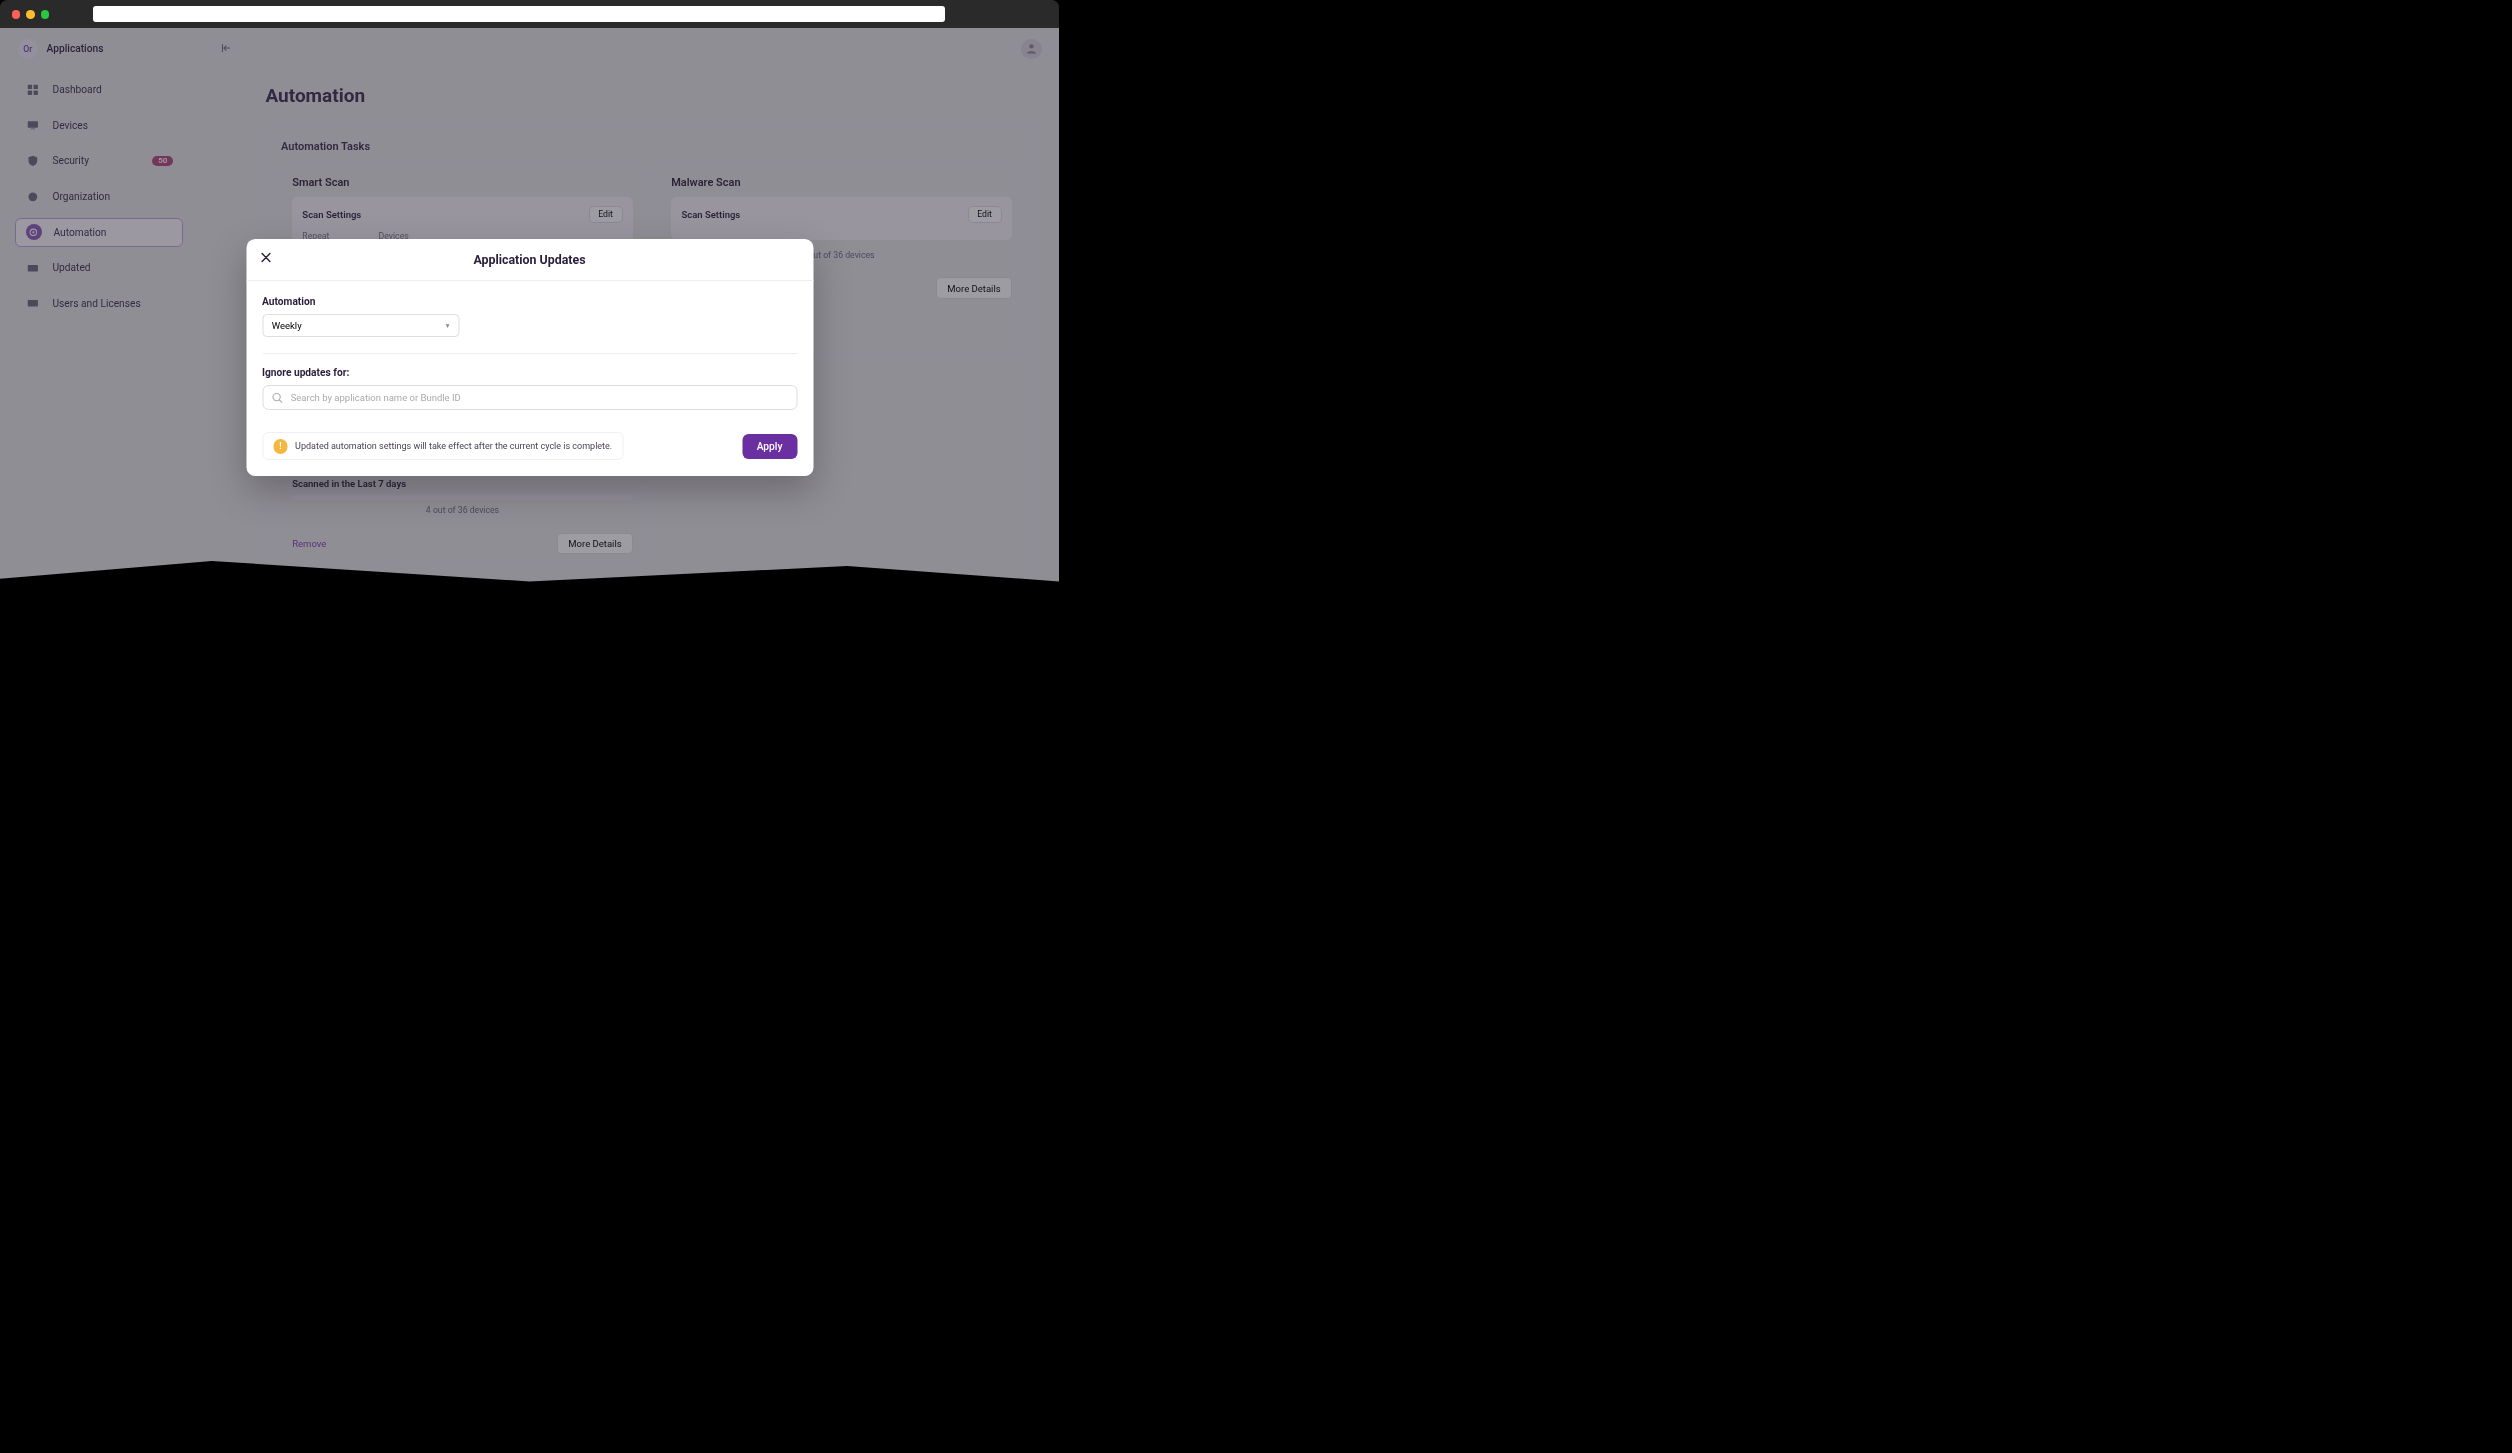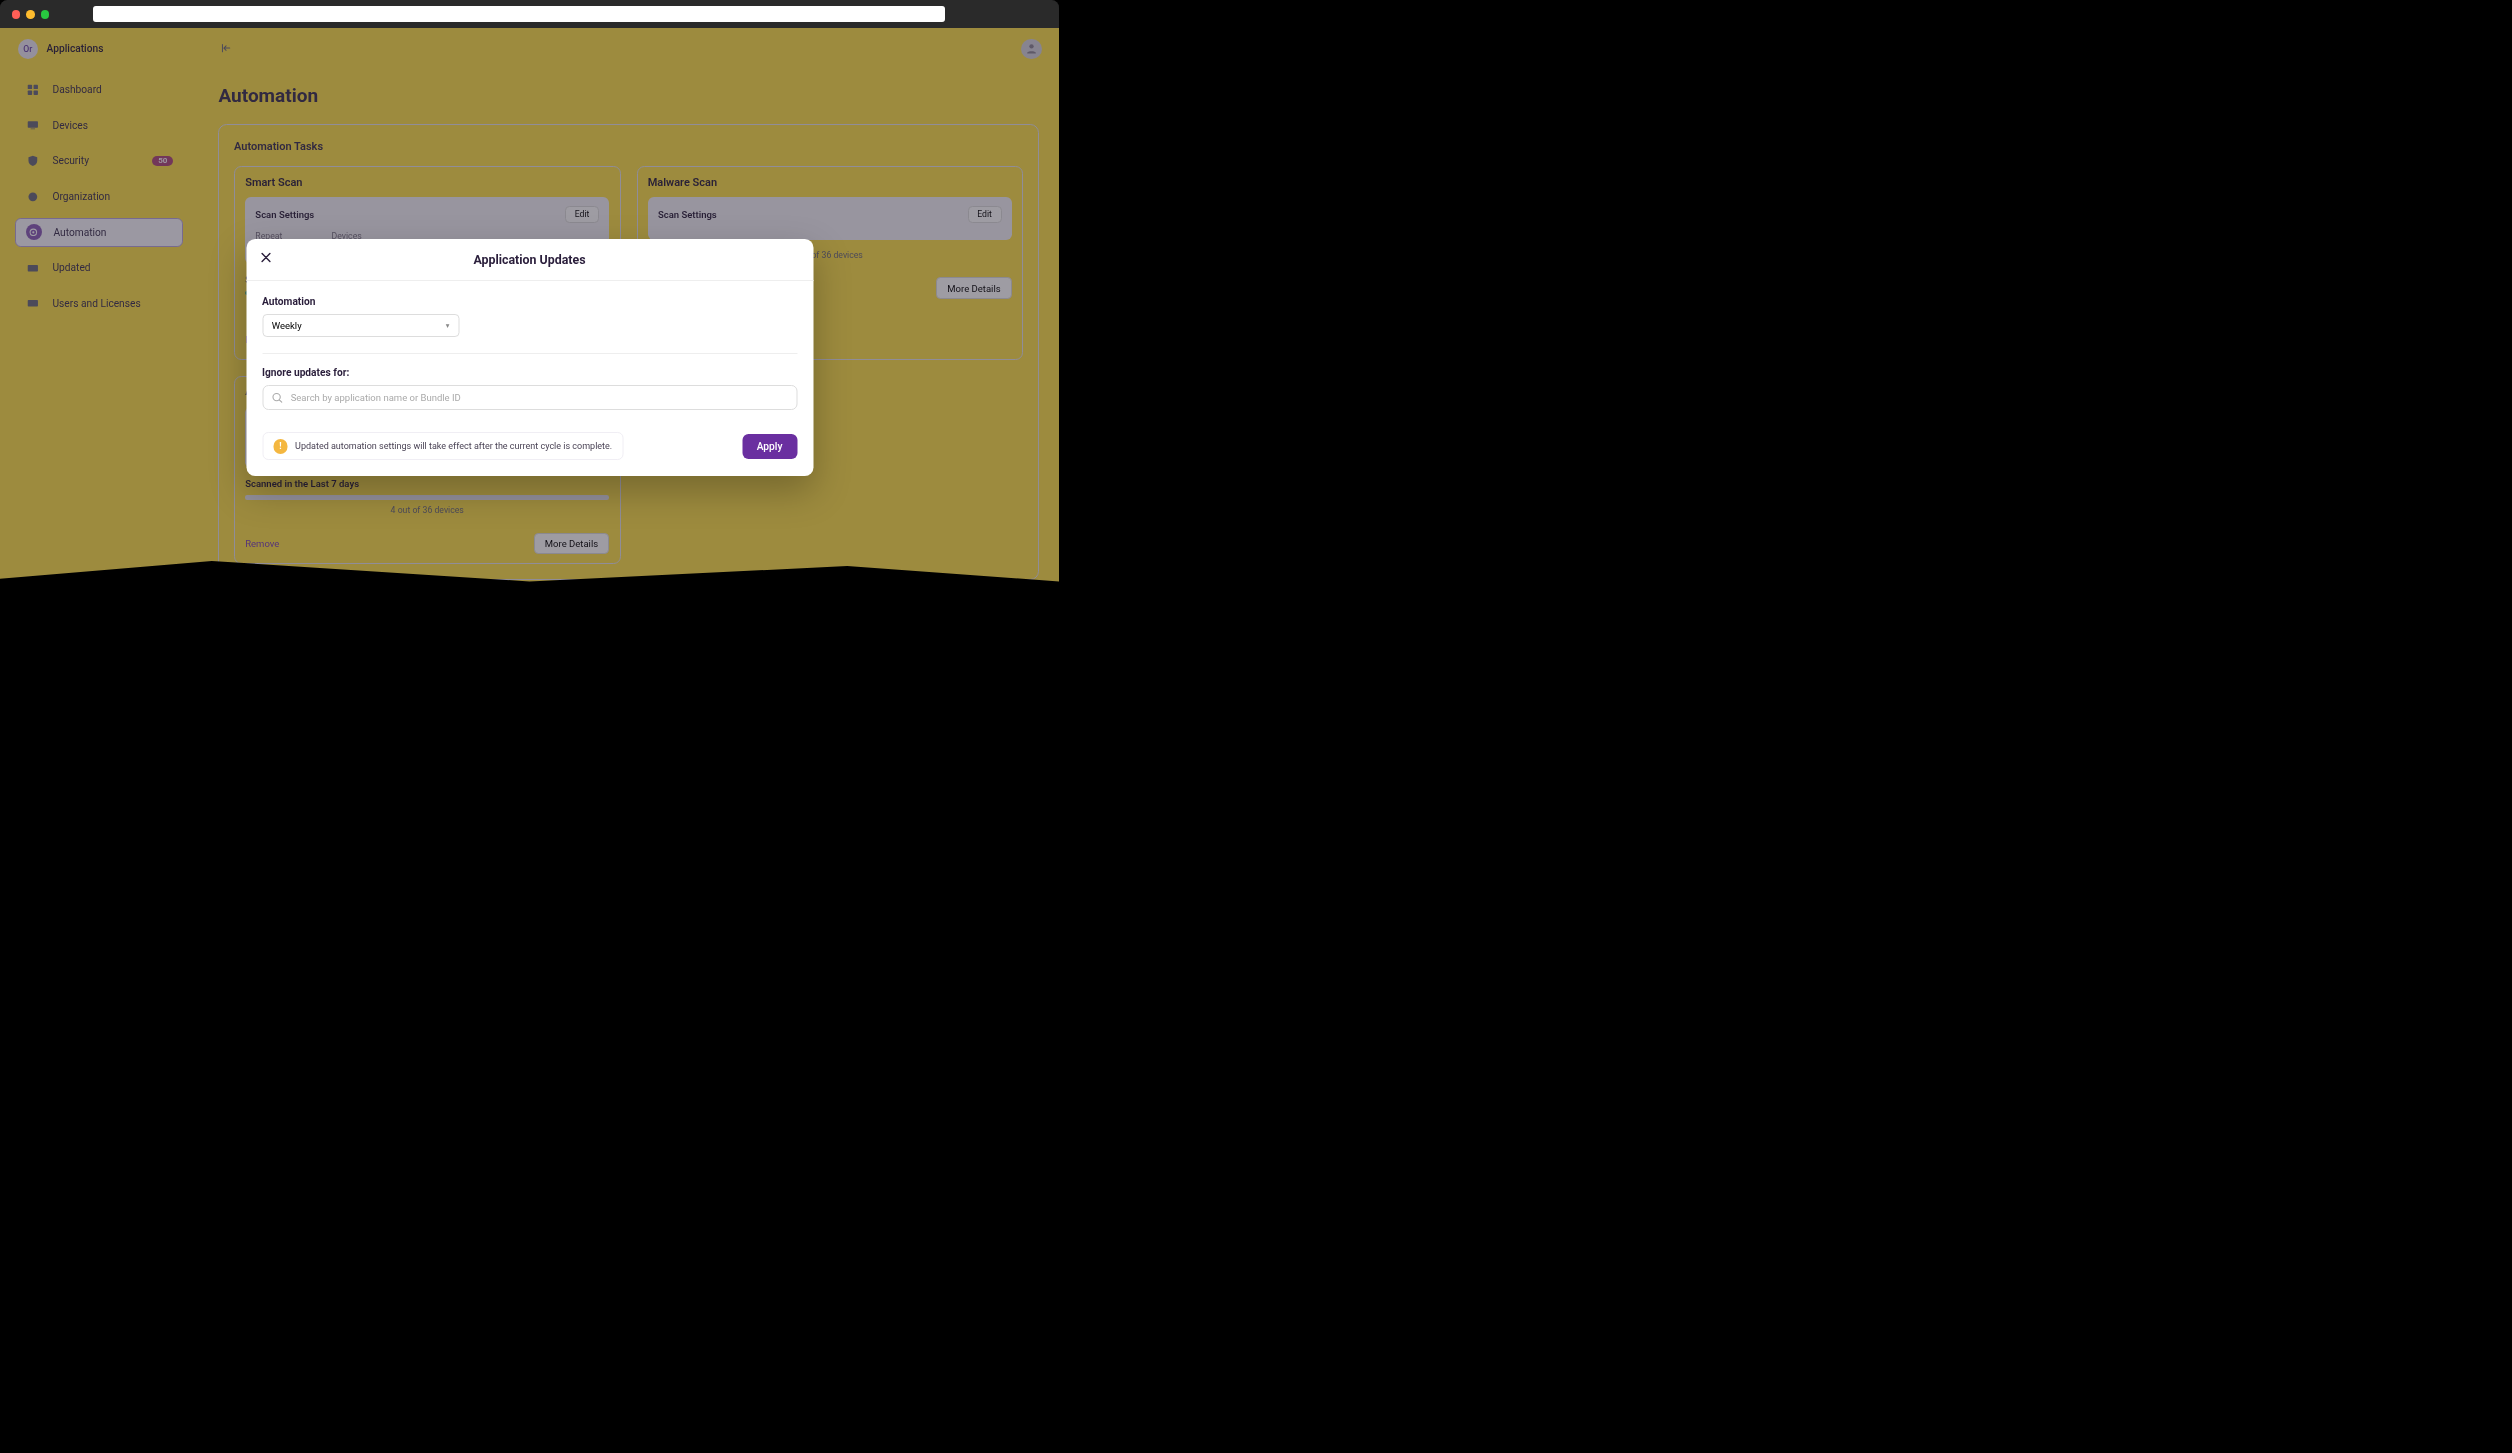--- a/index.html
+++ b/index.html
@@ -6,29 +6,29 @@
 body { background: #000; width: 1059px; height: 612px; position: relative; overflow: hidden; }
 
 .browser-chrome { background: #2a2a2a; height: 28.4px; border-radius: 7.3px 7.3px 0 0; display: flex; align-items: center; padding: 0 11.7px; }
 .traffic-lights { display: flex; gap: 5.8px; }
 .tl { width: 8.7px; height: 8.7px; border-radius: 50%; }
 .tl-red { background: #ff5f57; }
 .tl-yellow { background: #febc2e; }
 .tl-green { background: #28c840; }
 .url-bar { flex: 1; background: #fff; height: 16px; border-radius: 2.9px; margin-left: 44px; margin-right: 102px; }
 
-.app { background: #fde047; height: calc(100% - 28.4px); position: relative; overflow: hidden; }
+.app { background: #e5e5e5; height: calc(100% - 28.4px); position: relative; overflow: hidden; }
 .topbar { height: 41px; display: flex; align-items: center; padding: 0 17.5px; }
 .org-badge { width: 20.4px; height: 20.4px; border-radius: 50%; background: #ede9f5; color: #6b46a8; display: flex; align-items: center; justify-content: center; font-size: 8.7px; font-weight: 500; margin-right: 8.7px; }
 .org-name { font-size: 10.2px; color: #2a1e3b; font-weight: 500; }
 .collapse-btn { margin-left: 118px; color: #6b6b7b; font-size: 11.7px; }
 .avatar { margin-left: auto; width: 20.4px; height: 20.4px; border-radius: 50%; background: #d6d3dc; display:flex; align-items:center; justify-content:center; }
 .avatar svg { width:13px; height:13px; }
 
-.layout { display: flex; height: calc(100% - 41px); }
+.layout { display: flex; height: calc(100% - 41px); gap: 47px; }
 .sidebar { width: 198px; padding: 5.8px 14.6px; }
 .side-item { display: flex; align-items: center; height: 29px; padding: 0 10.2px; border-radius: 5.8px; margin-bottom: 6.6px; cursor: pointer; }
 .side-item.active { border: 0.7px solid #b9a5da; background: #faf8fd; }
 .side-icon { width: 16px; height: 16px; margin-right: 11.7px; color: #6b6b7b; display:flex; align-items:center; justify-content:center; }
 .side-item.active .side-icon { background: #8b5cb8; border-radius: 50%; color: #fff; }
 .side-label { font-size: 10.2px; color: #3a2f4e; }
 .side-badge { margin-left: auto; background: #b0487a; color: #fff; font-size: 8px; padding: 0.7px 5.8px; border-radius: 7.3px; font-weight:600; }
 
 .main { flex: 1; padding: 14.6px 20.4px; }
 .page-title { font-size: 19px; font-weight: 700; color: #3a2f4e; margin-bottom: 17.5px; }

